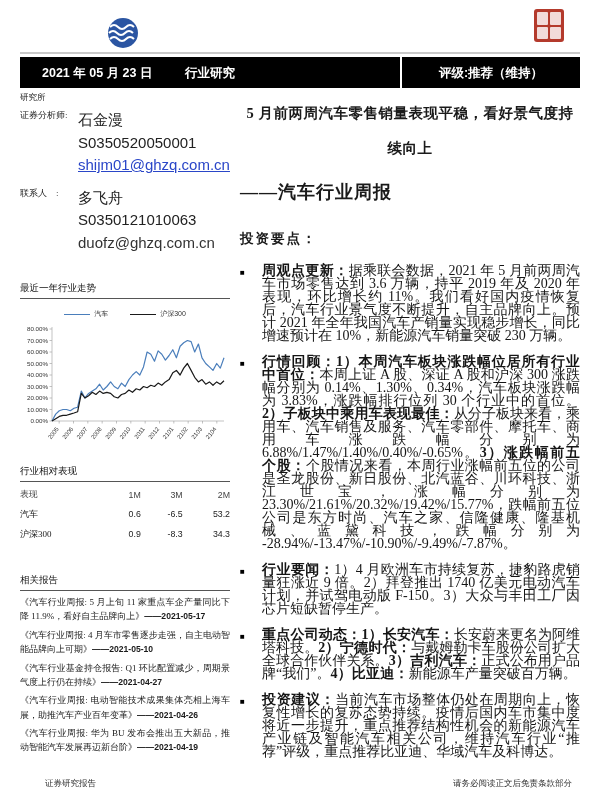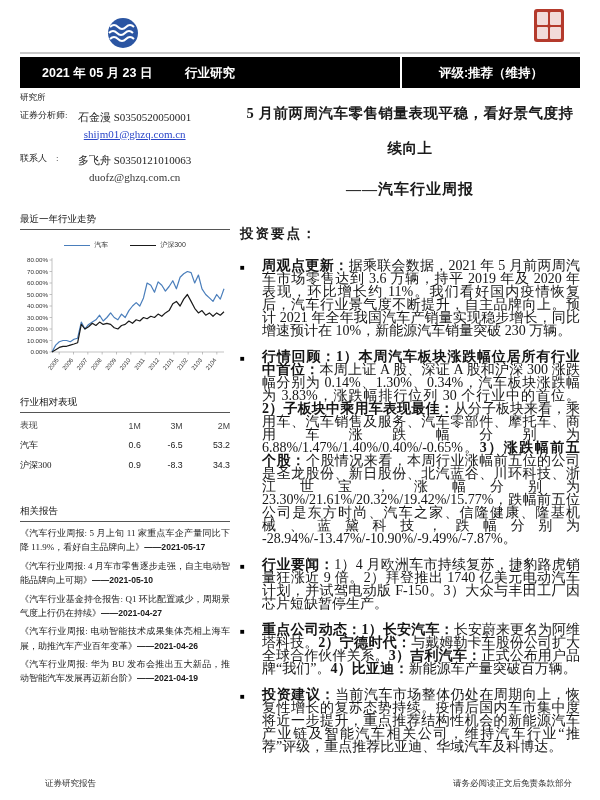--- a/index.html
+++ b/index.html
@@ -19,41 +19,41 @@
           font-family:"Liberation Sans",sans-serif;font-weight:bold;font-size:12.5px;}
   #navbar .date{position:absolute;left:22px;top:8px;}
   #navbar .center{position:absolute;left:0;width:380px;text-align:center;top:8px;}
   #navbar .divider{position:absolute;left:380px;top:0;width:2px;height:31px;background:#fff;}
   #navbar .rating{position:absolute;left:382px;width:178px;text-align:center;top:8px;}
   
   #sidebar{position:absolute;left:20px;top:92px;width:210px;}
   .dept{font-size:8.5px;color:#222;}
   .an-row{display:flex;font-size:9px;margin-top:5px;line-height:1.5;}
   .an-row .lbl{width:58px;flex:none;}
-  .an-row .val{font-family:Liberation Serif, serif;font-size:11px;color:#222;text-align:center;}
+  .an-row .val{font-family:Liberation Sans, sans-serif;font-size:15px;color:#222;}
   a.email{color:#2a46c8;text-decoration:underline;}
   .email-plain{color:#333;}
   .sec-title{font-size:9.5px;color:#111;padding-bottom:3px;border-bottom:1.2px solid #555;margin-top:0;}
   #chart-sec{margin-top:28px;}
   #legend{display:flex;justify-content:center;gap:22px;margin-top:10px;font-size:7px;
           font-family:"Liberation Sans",sans-serif;color:#333;align-items:center;}
   #legend .sw{display:inline-block;width:26px;height:0;border-top:1.4px solid #000;margin-right:4px;vertical-align:middle;}
   #tbl-sec{}
   table.rel{width:100%;border-collapse:collapse;font-size:9px;margin-top:4px;}
   table.rel th{font-weight:normal;color:#444;text-align:right;padding:3px 0;font-family:"Liberation Sans",sans-serif;font-size:8.8px;}
   table.rel th:first-child,table.rel td:first-child{text-align:left;}
   table.rel td{text-align:right;padding:3.5px 0;color:#222;font-family:"Liberation Sans",sans-serif;font-size:8.8px;}
   table.rel td:first-child{font-family:"Liberation Serif",serif;font-size:9px;}
   #rep-sec{margin-top:30px;}
   .report-item{font-size:9px;line-height:1.58;margin-top:4px;text-align:justify;color:#1a1a1a;}
   .report-item b{font-family:"Liberation Sans",sans-serif;font-size:8.6px;}
   
   #main{position:absolute;left:240px;top:96px;width:340px;}
   #doc-title{font-size:14.5px;font-weight:bold;text-align:center;line-height:2.4;letter-spacing:.5px;}
-  #doc-subtitle{font-size:15px;font-weight:bold;text-align:center;margin-top:14px;letter-spacing:1px;}
+  #doc-subtitle{font-size:18px;font-weight:bold;margin-top:14px;letter-spacing:1px;}
   #ip-title{font-size:13.5px;font-weight:bold;letter-spacing:2px;margin-top:26px;}
   #bullets{margin-top:16px;}
   .bullet{display:flex;margin-bottom:13px;}
   .bullet .mk{flex:none;width:22px;font-size:8px;line-height:17px;color:#000;}
   .bullet .btxt{font-size:14px;line-height:13px;text-align:justify;color:#151515;}
   .bullet .btxt b{letter-spacing:.2px;}
   
   #footer{position:absolute;left:20px;right:28px;top:778px;display:flex;justify-content:space-between;
           font-size:8.5px;color:#333;}
   #footer .fl{margin-left:25px;}

